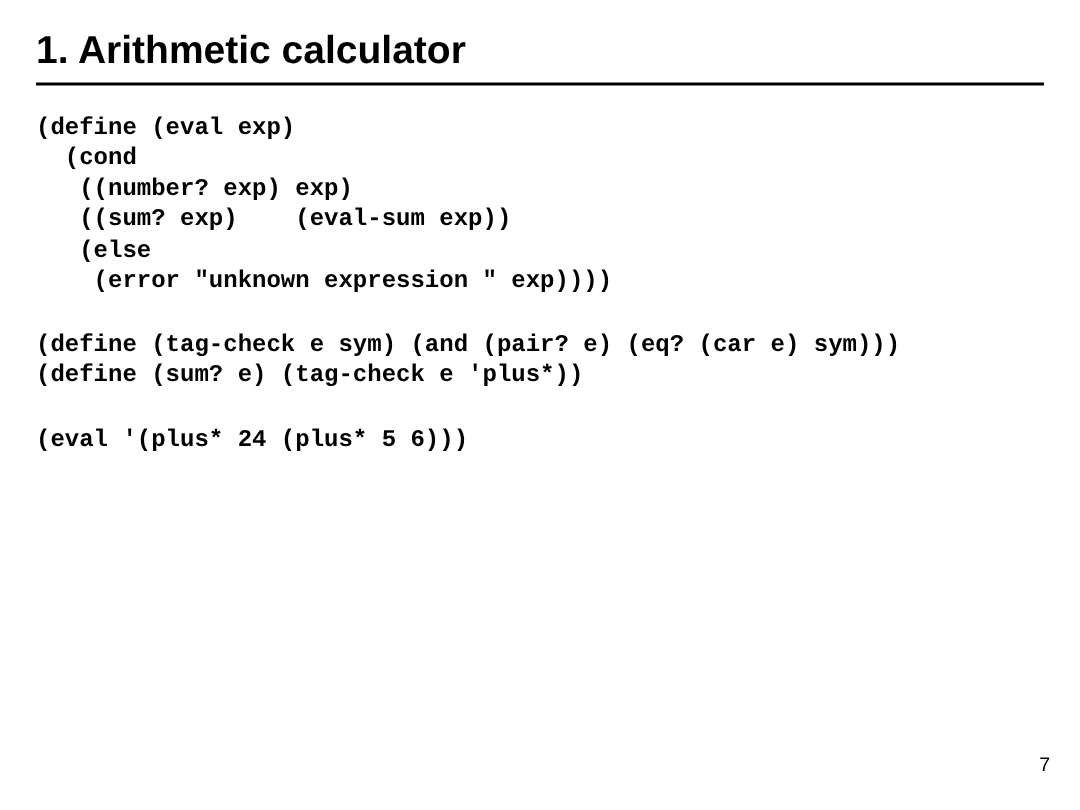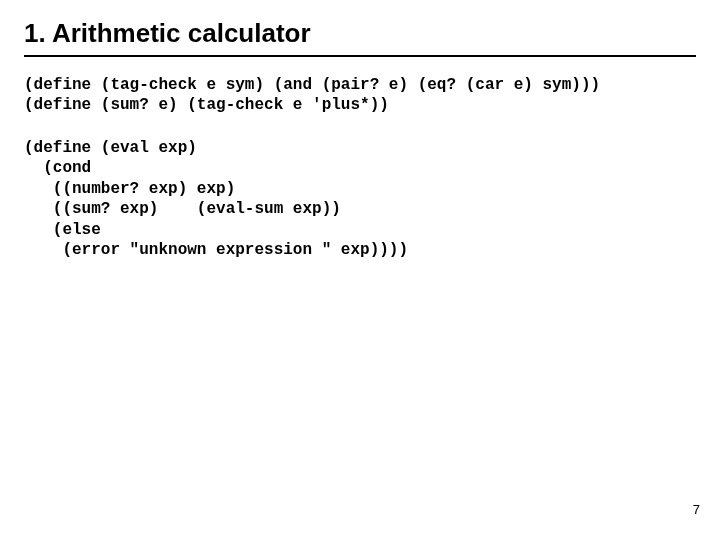--- a/index.html
+++ b/index.html
@@ -44,22 +44,23 @@
     font-size: 13px;
     color: #000;
   }
 </style>
 </head>
 <body>
 
 <div class="slide">
   <h1 class="title">1. Arithmetic calculator</h1>
   <hr class="rule">
-  <pre class="code">(define (tag-check e sym) (and (pair? e) (eq? (car e) sym)))
-(define (sum? e) (tag-check e 'plus*))</pre>
   <pre class="code">(define (eval exp)
   (cond
    ((number? exp) exp)
    ((sum? exp)    (eval-sum exp))
    (else
     (error "unknown expression " exp))))</pre>
+  <pre class="code">(define (tag-check e sym) (and (pair? e) (eq? (car e) sym)))
+(define (sum? e) (tag-check e 'plus*))</pre>
+  <pre class="code">(eval '(plus* 24 (plus* 5 6)))</pre>
   <div class="page-number">7</div>
 </div>
 
 </body></html>

